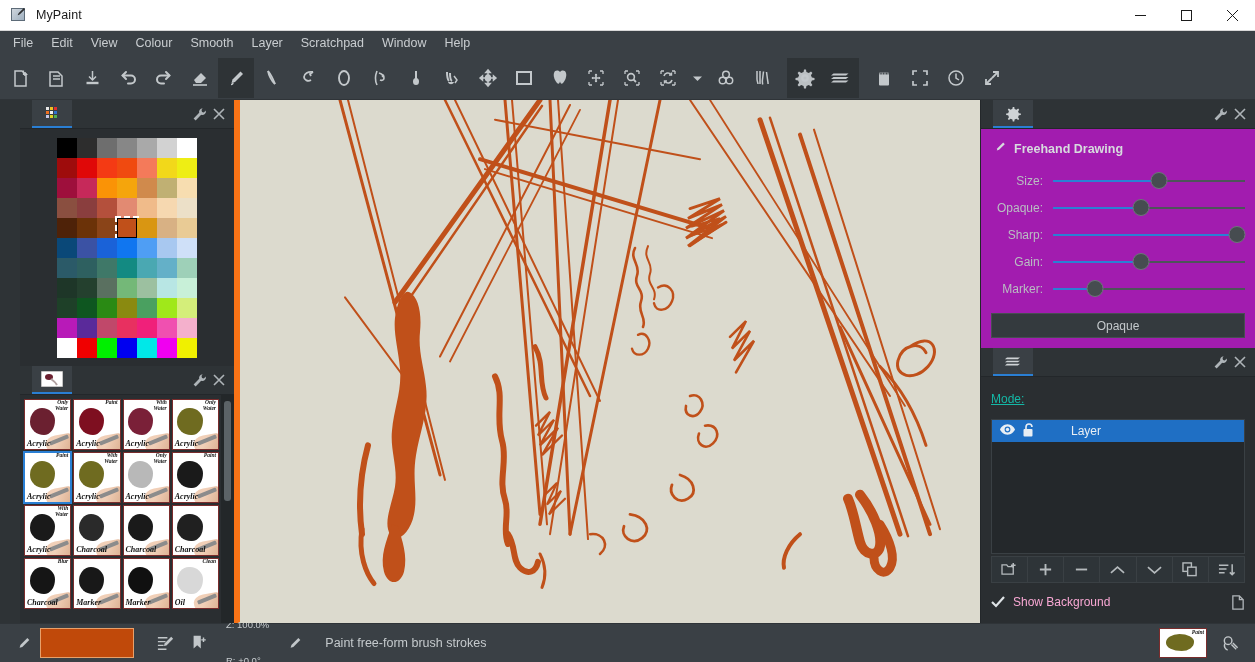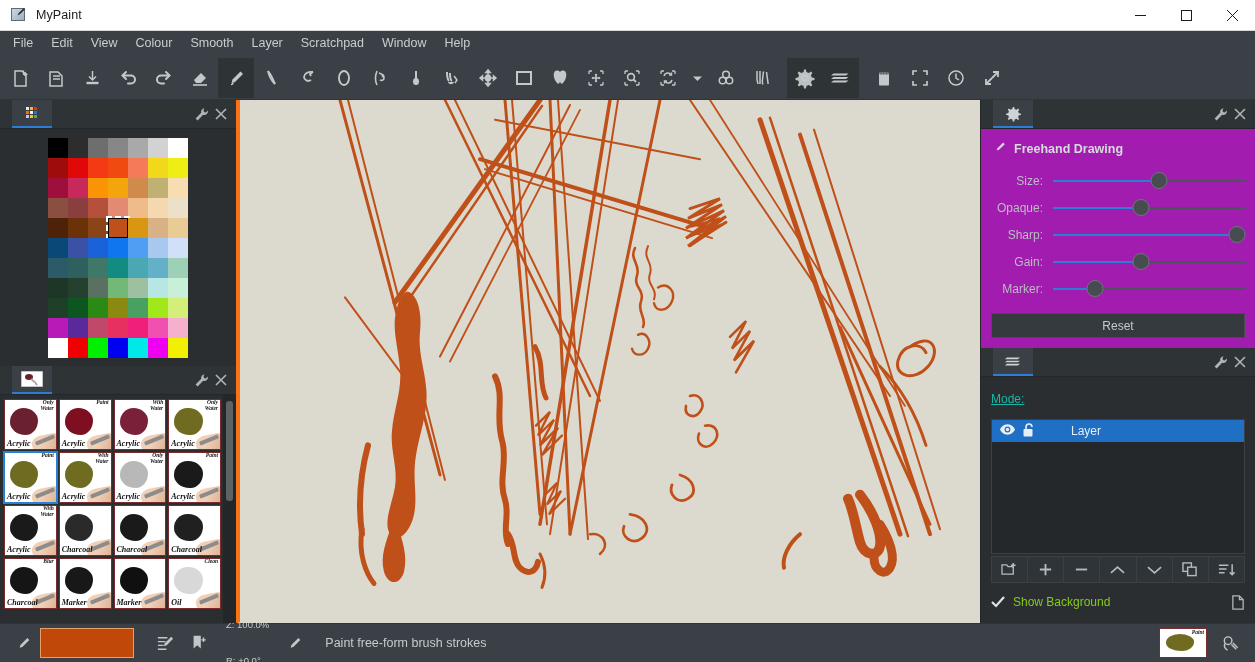--- a/index.html
+++ b/index.html
@@ -70,21 +70,21 @@
   .tbtn.active { background: #2e3336; }
   .tbtn.small { width: 22px; }
   .tsep { width: 7px; height: 40px; flex: none; }
 
   
   .body { flex: 1; display: flex; min-height: 0; background: #2a2e31; }
 
   
   .leftdock {
     width: 240px; min-width: 240px; display: flex; flex-direction: column;
-    background: #2e3336; border-right: 4px solid #f97316;
+    background: #2e3336; border-right: 6px solid #f97316; padding-left: 20px;
   }
   .panelhead {
     height: 29px; min-height: 29px; background: #2e3336;
     display: flex; align-items: stretch; position: relative;
     border-bottom: 1px solid #23272a;
   }
   .panelhead .tab {
     width: 40px; background: #3a4045; display: flex; align-items: center; justify-content: center;
     border-bottom: 2px solid #2a7fd4; margin-left: 12px; position: relative; color: #cfd3d6;
   }
@@ -204,21 +204,21 @@
   }
   .layeritem .lname { margin-left: 28px; }
   .layerbar { display: flex; height: 27px; margin-top: 2px; background: #2e3438; border: 1px solid #3a4044; }
   .layerbar .lb {
     flex: 1; display: flex; align-items: center; justify-content: center;
     color: #b5babd; border-right: 1px solid #3a4044;
   }
   .layerbar .lb:last-child { border-right: none; }
   .showbg {
     display: flex; align-items: center; gap: 8px; height: 26px; margin-top: 6px;
-    font-size: 12px; color: #84cc16; justify-content: center;
+    font-size: 12px; color: #f9a8d4; justify-content: center;
   }
   .showbg .chk { color: #dfe4e7; display: flex; }
   .showbg .docicon { margin-left: auto; color: #b0b5b9; display: flex; }
 
   
   .statusbar {
     height: 39px; min-height: 39px; background: #3a4045;
     display: flex; align-items: center; padding: 0 6px; gap: 0;
     border-top: 1px solid #2f3438;
   }
@@ -891,21 +891,21 @@
             </div>
             <div class="sliderrow">
               <div class="lbl">Marker:</div>
               <div class="track">
                 <div class="rail"></div>
                 <div class="fill" style="width:22%"></div>
                 <div class="knob" style="left:22%"></div>
               </div>
             </div>
           </div>
-        <div class="resetbtn">Reset</div>
+        <div class="resetbtn">Opaque</div>
       </div>
 
       <div class="panelhead">
         <div class="tab">
           <svg width="19" height="19" viewBox="0 0 22 22" fill="currentColor">
             <path d="M3.5 6.5h15l-2.5 2h-15z"></path>
               <path d="M3.5 10h15l-2.5 2h-15z"></path>
               <path d="M3.5 13.5h15l-2.5 2h-15z"></path>
             </svg>
         </div>

